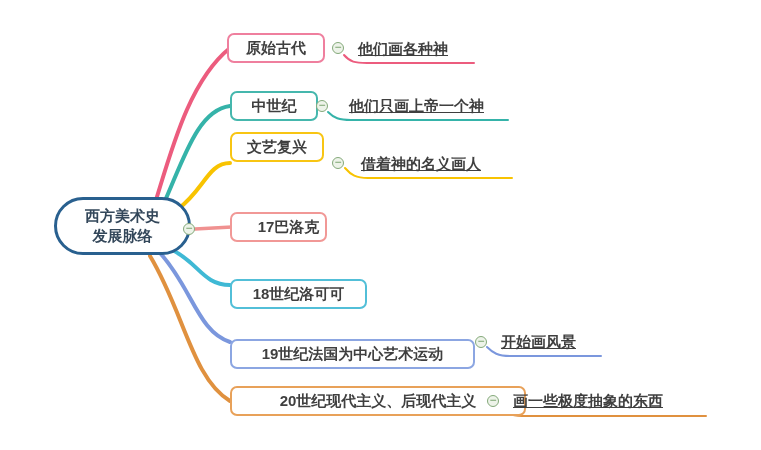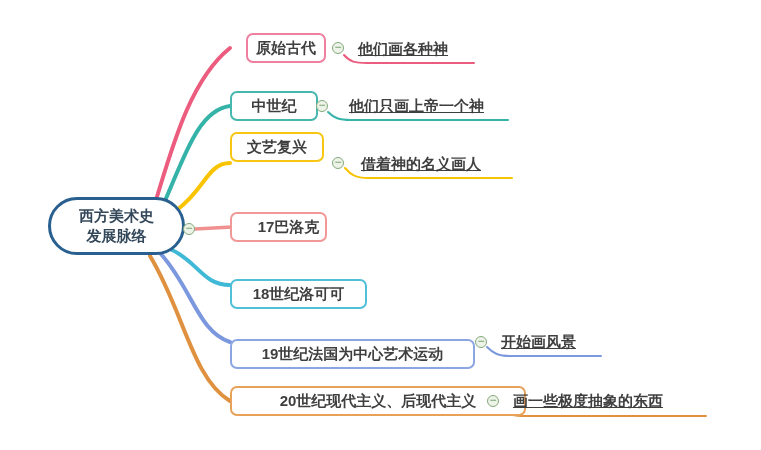--- a/index.html
+++ b/index.html
@@ -13,21 +13,21 @@
   }
   svg.links {
     position: absolute;
     left: 0; top: 0;
     width: 761px; height: 450px;
     pointer-events: none;
   }
   svg.links path { fill: none; stroke-linecap: round; }
   .root {
     position: absolute;
-    left: 48px; top: 197px;
+    left: 54px; top: 197px;
     width: 137px; height: 58px;
     box-sizing: border-box;
     background: #ffffff;
     border: 3px solid #29608f;
     border-radius: 29px;
     display: flex;
     align-items: center;
     justify-content: center;
     z-index: 3;
   }
@@ -47,21 +47,21 @@
     border-radius: 7px;
     display: flex;
     align-items: center;
     justify-content: center;
     font-size: 15px;
     font-weight: 600;
     color: #3f3f3f;
     z-index: 2;
     white-space: nowrap;
   }
-  .t1 { left: 246px; top: 33px;  width: 80px; }
+  .t1 { left: 227px; top: 33px;  width: 98px; }
   .t2 { left: 230px; top: 91px;  width: 88px; }
   .t3 { left: 230px; top: 132px; width: 94px; }
   .t4 { left: 230px; top: 212px; width: 97px; }
   .t5 { left: 230px; top: 270px; width: 137px; margin-top: 9px; }
   .t6 { left: 230px; top: 327px; width: 245px; margin-top: 12px; }
   .t7 { left: 230px; top: 386px; width: 296px; }
   .child {
     position: absolute;
     font-size: 15px;
     font-weight: 600;

